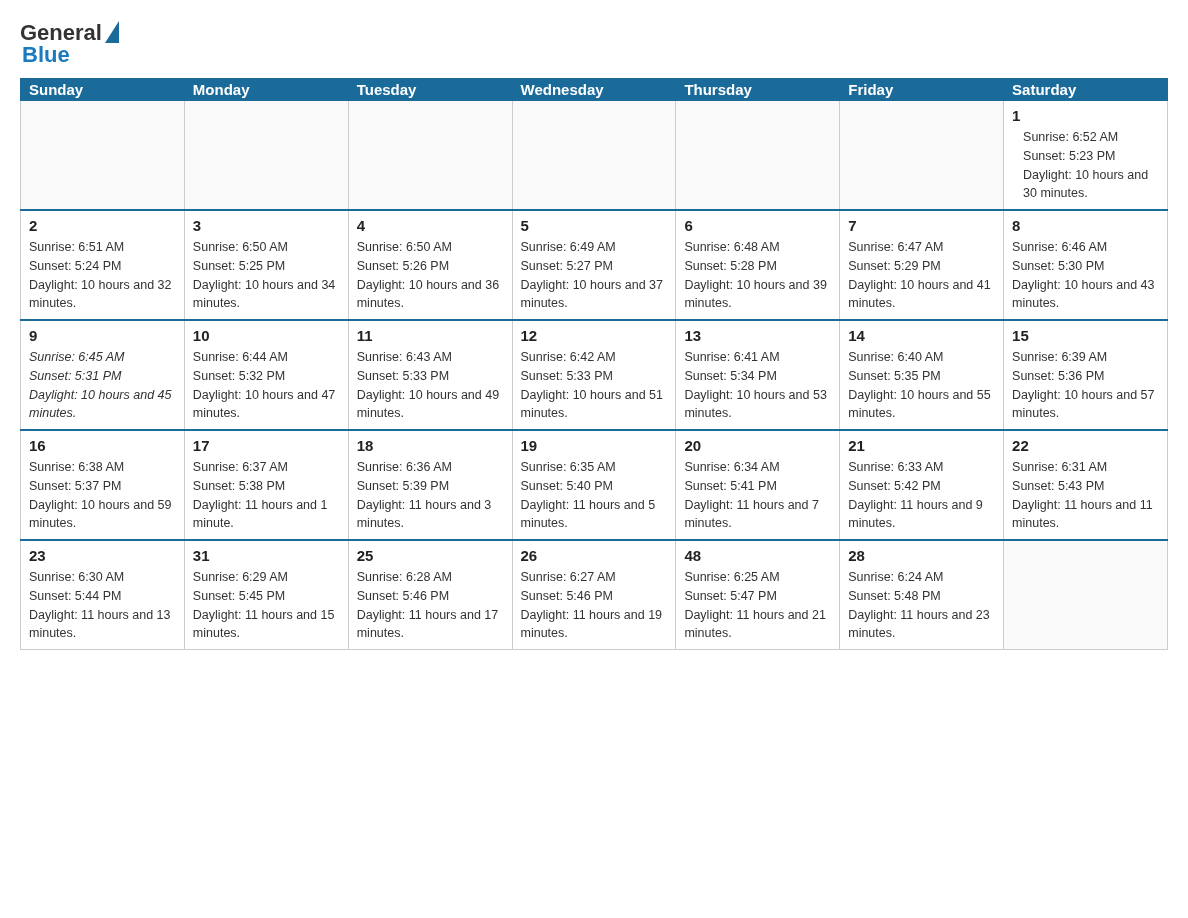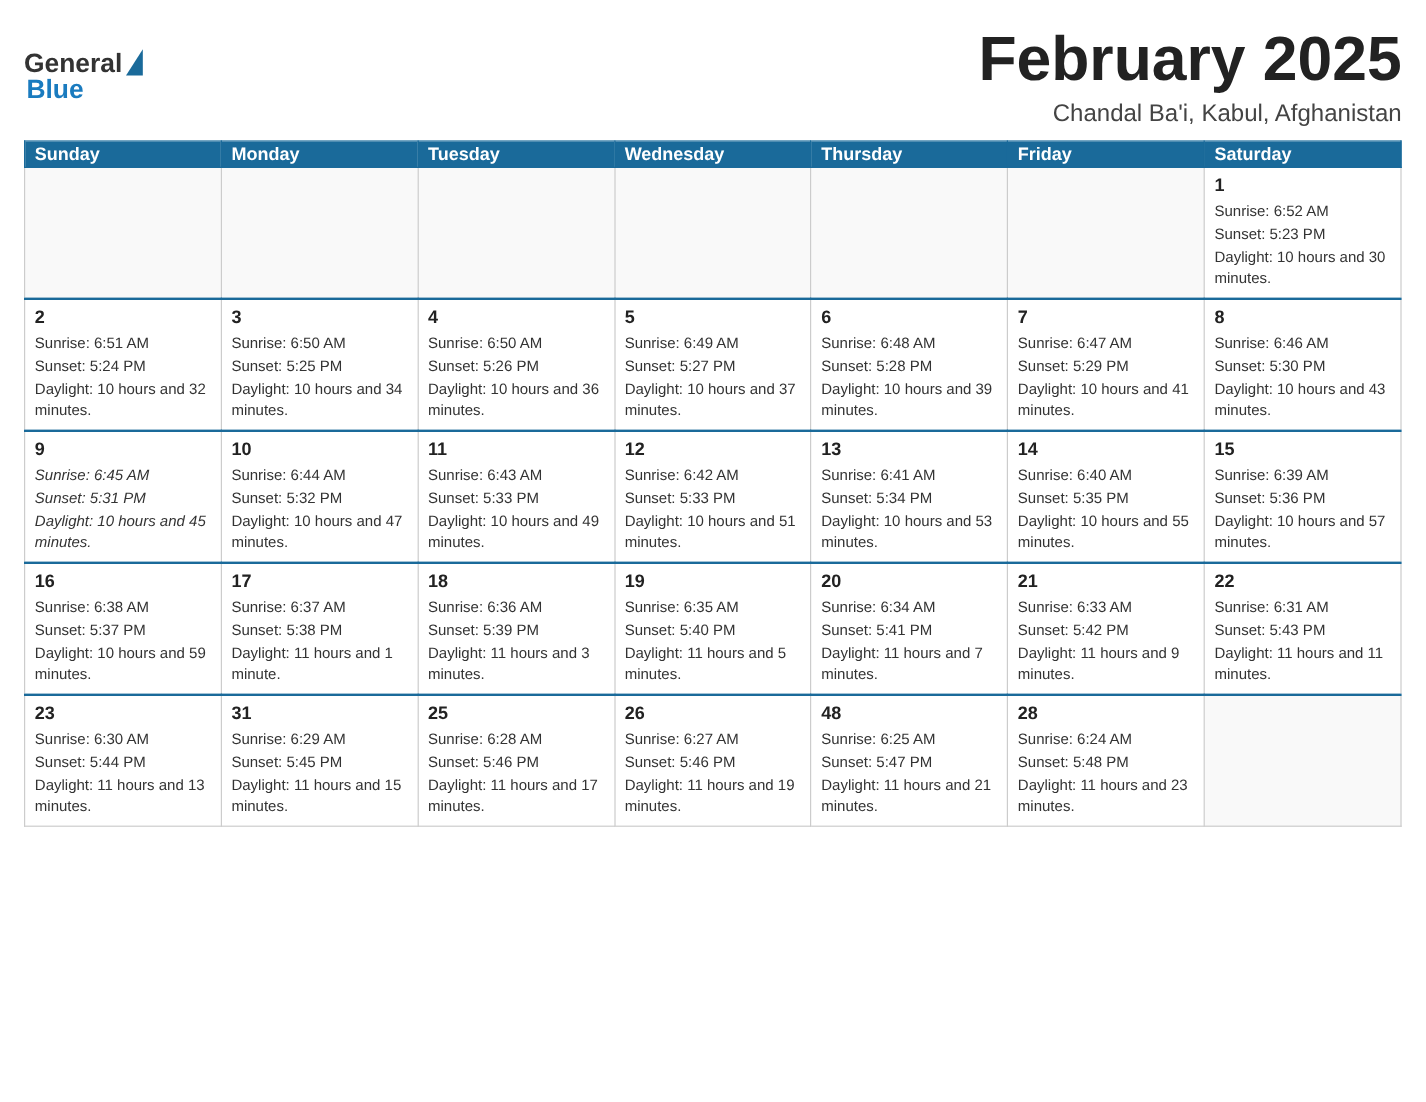--- a/index.html
+++ b/index.html
@@ -6,21 +6,21 @@
     body {
       font-family: Arial, sans-serif;
       background: #fff;
       width: 1188px;
       min-height: 918px;
       padding: 20px;
     }
     .header {
       display: flex;
       justify-content: space-between;
-      align-items: center;
+      align-items: flex-end;
       margin-bottom: 10px;
     }
     .logo {
       display: flex;
       flex-direction: column;
       align-items: flex-start;
     }
     .logo-top {
       display: flex;
       align-items: center;
@@ -106,24 +106,20 @@
 </head>
 <body>
 
 <div class="header">
   <div class="logo">
     <div class="logo-top">
       <span class="logo-general">General</span>
       <div class="logo-triangle"></div>
     </div>
     <span class="logo-blue">Blue</span>
-  </div>
-  <div class="title-section">
-    <div class="month-title">February 2025</div>
-    <div class="location">Chandal Ba'i, Kabul, Afghanistan</div>
   </div>
 </div>
 
 <table class="calendar">
   <thead>
     <tr>
     <th>Sunday</th>
         <th>Monday</th>
         <th>Tuesday</th>
         <th>Wednesday</th>
@@ -135,21 +131,21 @@
   <tbody id="calendar-body">
   <tr>
         <td class="empty"></td>
         <td class="empty"></td>
         <td class="empty"></td>
         <td class="empty"></td>
         <td class="empty"></td>
         <td class="empty"></td>
         <td>
           <div class="day-number">1</div>
-          <div class="day-info" style="white-space: pre-line;">Sunrise: 6:52 AM
+          <div class="day-info" style="white-space: pre-line; margin-left: 11px;">Sunrise: 6:52 AM
 Sunset: 5:23 PM
 Daylight: 10 hours and 30 minutes.</div>
         </td>
       </tr>
       <tr>
         <td>
           <div class="day-number">2</div>
           <div class="day-info" style="white-space: pre-line;">Sunrise: 6:51 AM
 Sunset: 5:24 PM
 Daylight: 10 hours and 32 minutes.</div>

